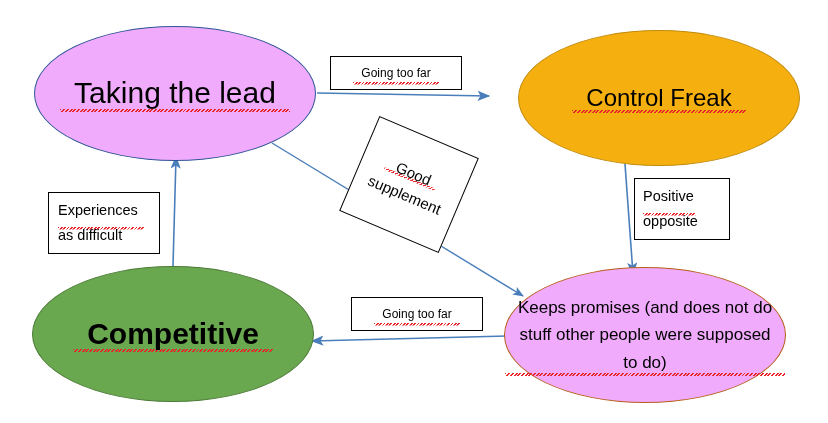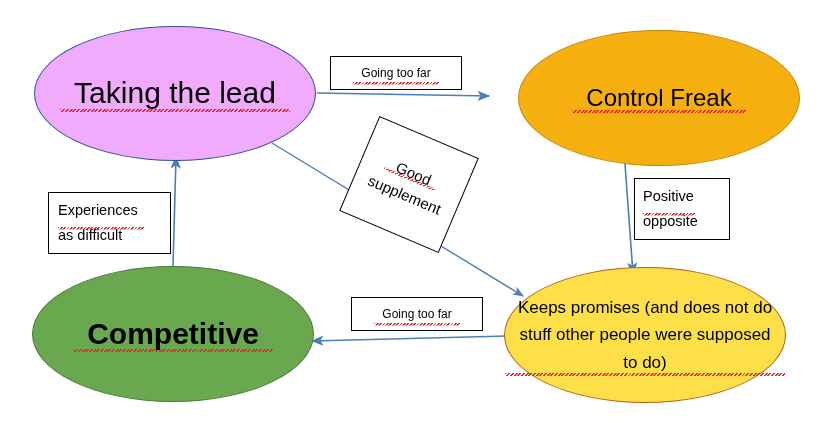--- a/index.html
+++ b/index.html
@@ -60,21 +60,21 @@
   }
   #node-competitive {
     left: 32px; top: 266px; width: 282px; height: 136px;
     background: #6AA84F;
     border: 1.5px solid #4B7936;
     font-size: 30px;
     font-weight: bold;
   }
   #node-keeps-promises {
     left: 504px; top: 267px; width: 282px; height: 136px;
-    background: #fde047;
+    background: #f0abfc;
     border: 1.5px solid #B85D18;
     font-size: 17px;
   }
   #node-keeps-promises .node-label {
     padding: 0 10px;
     line-height: 1.62;
     background-size: 100% 3px;
     background-position: left bottom 0px;
   }
   .edge-label {
@@ -111,21 +111,21 @@
     transform: rotate(23deg);
     transform-origin: 50% 50%;
     font-size: 15px;
   }
   #label-good-supplement .txt {
     text-align: center;
     background-size: 58% 2.5px;
     background-position: left 18px bottom 30px;
   }
   #label-experiences-as-difficult {
-    left: 48px; top: 192px; width: 123px; height: 62px;
+    left: 48px; top: 192px; width: 112px; height: 62px;
     justify-content: flex-start;
     font-size: 14.5px;
   }
   #label-experiences-as-difficult .txt {
     text-align: left;
     padding: 4px 9px;
     line-height: 1.75;
     background-size: 88% 2.5px;
     background-position: left 9px bottom 23px;
   }

